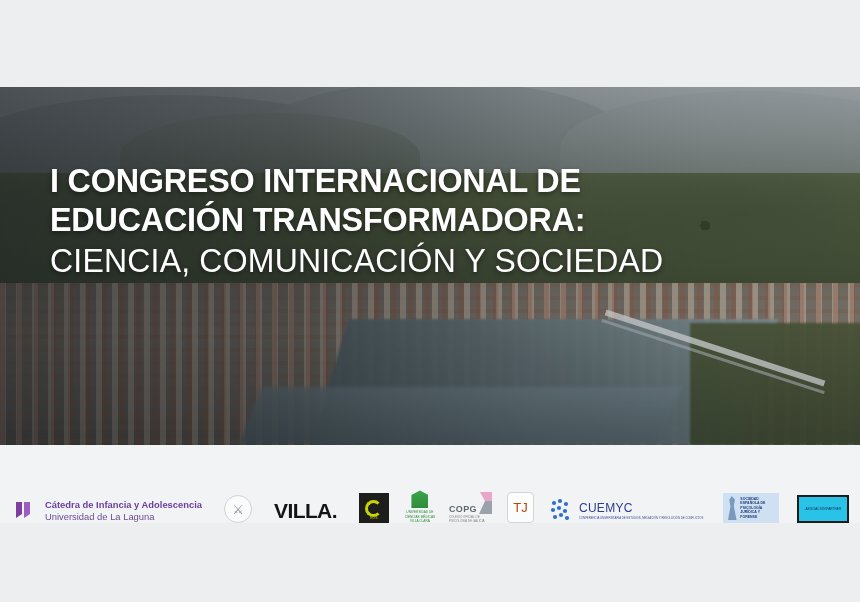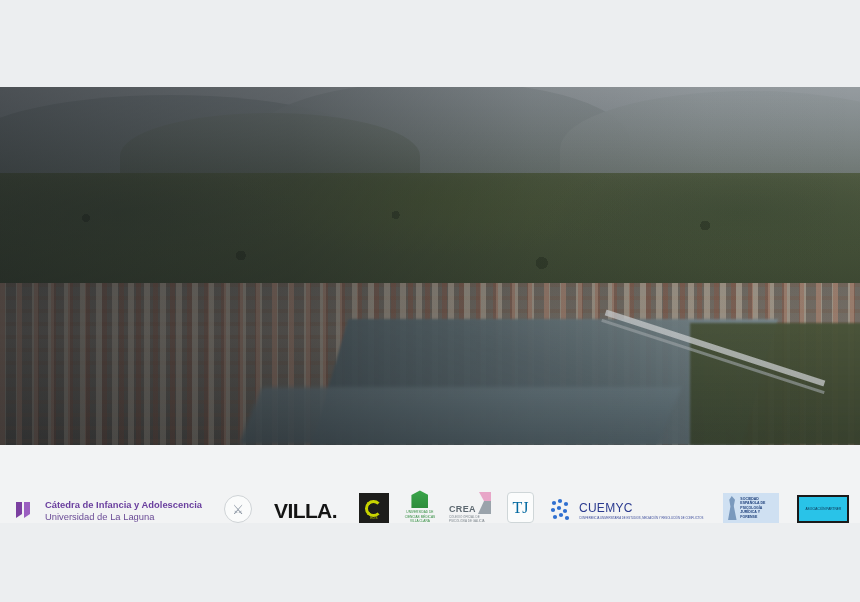--- a/index.html
+++ b/index.html
@@ -185,21 +185,21 @@
   
   .copg { width:44px; margin-right:14px; flex:none; position:relative; }
   .copg-row { display:flex; align-items:flex-end; gap:2px; }
   .copg-wd { font-size:9px; font-weight:bold; color:#5d6870; letter-spacing:.4px; }
   .copg-sh { width:13px; height:22px; position:relative; }
   .copg-t { font-size:3px; color:#7c858c; line-height:4px; margin-top:1px; }
 
   
   .tj { width:27px; height:31px; border:1px solid #cfd6d8; border-radius:4px;
     margin-right:16px; flex:none; display:flex; align-items:center; justify-content:center;
-    background:#fbfcfc; font-size:16px; color:#0369a1; font-family:Liberation Serif, serif; }
+    background:#fbfcfc; font-size:13px; color:#c2410c; font-family:Liberation Sans, sans-serif; }
 
   
   .cuemyc { gap:4px; margin-right:20px; }
   .cue-dots { width:25px; height:25px; position:relative; flex:none; }
   .cue-name { font-size:12px; color:#2b3a8f; letter-spacing:.3px; line-height:17px; }
   .cue-sub { font-size:2.8px; color:#3a4a9a; line-height:3.6px; white-space:nowrap; }
 
   
   .sepjf { width:56px; height:30px; background:#cfe0f2; margin-right:18px; flex:none;
     display:flex; align-items:center; gap:2px; padding:2px 3px; }
@@ -232,20 +232,25 @@
       </div>
       <div class="water"></div>
       <div class="water2"></div>
       <div class="rightgreen"></div>
       <div class="bridge"></div>
       <div class="bridge2"></div>
       <div class="haze"></div>
       <div class="scrim"></div>
     </div>
 
+    <div class="hero-text">
+      <div class="t-line">I CONGRESO INTERNACIONAL DE</div>
+      <div class="t-line">EDUCACIÓN TRANSFORMADORA:</div>
+      <div class="t-sub">CIENCIA, COMUNICACIÓN Y SOCIEDAD</div>
+    </div>
 
 
     <div class="modality">MODALIDAD: PRESENCIAL Y VIRTUAL</div>
   </div>
 
   <div class="logobar">
 
     <div class="logo ull">
       <div class="ull-mark">
         <svg width="24" height="24" viewBox="0 0 24 24">
@@ -270,21 +275,21 @@
       <div class="eds-lbl">EDS</div>
     </div>
 
     <div class="ucm">
       <div class="ucm-mark"></div>
       <div class="ucm-t">UNIVERSIDAD DE CIENCIAS MÉDICAS VILLA CLARA</div>
     </div>
 
     <div class="copg">
       <div class="copg-row">
-        <span class="copg-wd">CREA</span>
+        <span class="copg-wd">COPG</span>
         <span class="copg-sh">
           <svg width="13" height="22" viewBox="0 0 13 22">
             <path d="M1 0 h12 v9 h-7 z" fill="#e8a6c8"></path>
             <path d="M6 9 h7 v13 h-13 z" fill="#9aa3ab"></path>
           </svg>
         </span>
       </div>
       <div class="copg-t">COLEXIO OFICIAL DE PSICOLOXÍA DE GALICIA</div>
     </div>
 

